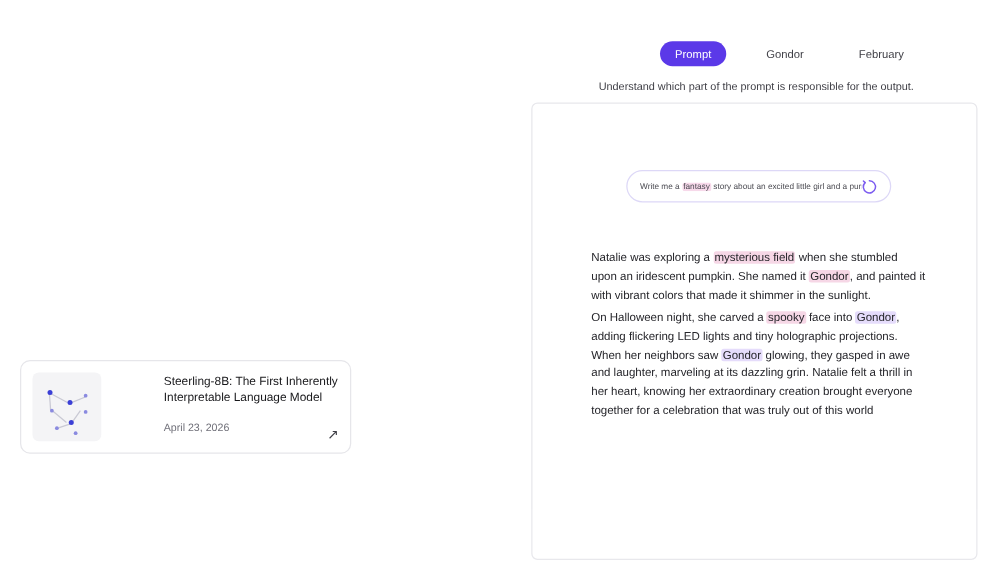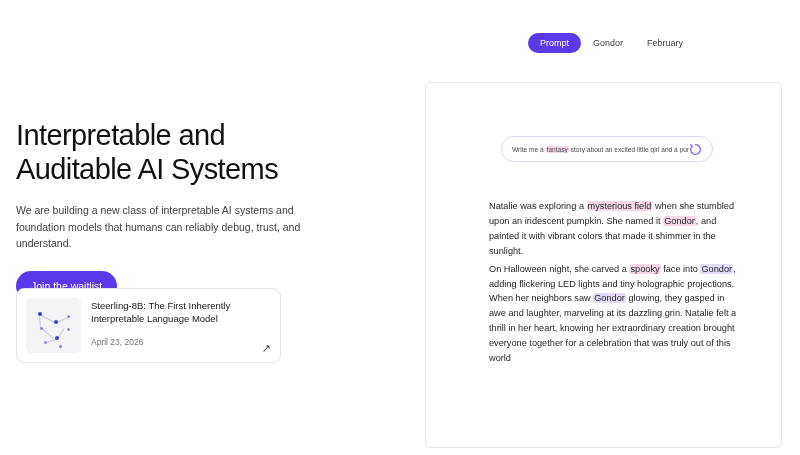--- a/index.html
+++ b/index.html
@@ -81,20 +81,21 @@
     background: #f4f4f6;
     position: relative;
     flex: none;
     overflow: hidden;
   }
 
   .card-body {
     flex: 1 1 auto;
     min-width: 0;
     position: relative;
+    margin-left: 40px;
   }
 
   .card-title {
     font-size: 9.5px;
     line-height: 1.42;
     color: #18181b;
     margin: 1px 0 0 0;
   }
 
   .card-date {
@@ -119,21 +120,21 @@
     top: 0;
     width: 360px;
     height: 455px;
   }
 
   .tabs {
     position: absolute;
     left: 103px;
     top: 33px;
     display: flex;
-    gap: 0;
+    gap: 20px;
     background: transparent;
     align-items: center;
   }
 
   .tab {
     font-size: 9px;
     padding: 5px 12px;
     border-radius: 999px;
     color: #3f3f46;
     background: transparent;
@@ -210,21 +211,21 @@
     position: absolute;
     left: 47px;
     top: 116px;
     width: 268px;
     font-size: 9.2px;
     line-height: 1.62;
     color: #26262b;
   }
 
   .story p {
-    margin: 0 0 3px 16px;
+    margin: 0 0 3px 0;
   }
 
   .mark-pink {
     background: #f6d7e6;
     border-radius: 2px;
     padding: 0 1px;
   }
 
   .mark-violet {
     background: #e5dcfb;
@@ -243,26 +244,20 @@
     background: #c9c9d4;
     height: 1px;
     transform-origin: 0 0;
   }
 </style>
 </head>
 <body>
 
 <div class="page">
 
-  <div class="left">
-    <h1 class="headline">Interpretable and
-Auditable AI Systems</h1>
-    <p class="subcopy">We are building a new class of interpretable AI systems and foundation models that humans can reliably debug, trust, and understand.</p>
-    <button class="waitlist-btn">Join the waitlist</button>
-  </div>
 
   <div class="card">
     <div class="card-thumb">
       <div class="line" style="left:14px;top:16px;width:16px;transform:rotate(28deg);"></div>
       <div class="line" style="left:14px;top:16px;width:14px;transform:rotate(86deg);"></div>
       <div class="line" style="left:30px;top:24px;width:13px;transform:rotate(-22deg);"></div>
       <div class="line" style="left:16px;top:30px;width:15px;transform:rotate(40deg);"></div>
       <div class="line" style="left:31px;top:40px;width:12px;transform:rotate(-55deg);"></div>
       <div class="line" style="left:20px;top:44px;width:12px;transform:rotate(-18deg);"></div>
       <div class="dot" style="left:12px;top:14px;width:4px;height:4px;"></div>
@@ -282,20 +277,21 @@
   </div>
 
   <div class="right">
 
     <div class="tabs">
       <button class="tab active">Prompt</button>
       <button class="tab">Gondor</button>
       <button class="tab">February</button>
     </div>
 
+    <div class="caption">Understand which part of the prompt is responsible for the output.</div>
 
     <div class="demo-frame">
 
       <div class="prompt-pill">
         <div class="prompt-text"><span>Write me a </span><span class="hl">fantasy</span><span> story about an excited little girl and a pumpkin.</span></div>
         <svg class="spinner-icon" viewBox="0 0 24 24" fill="none" stroke="currentColor" stroke-width="2.2" stroke-linecap="round">
           <path d="M12 3 a9 9 0 1 1 -6.4 2.7"></path>
           <path d="M5.6 5.7 L3.2 3.2"></path>
         </svg>
       </div>

